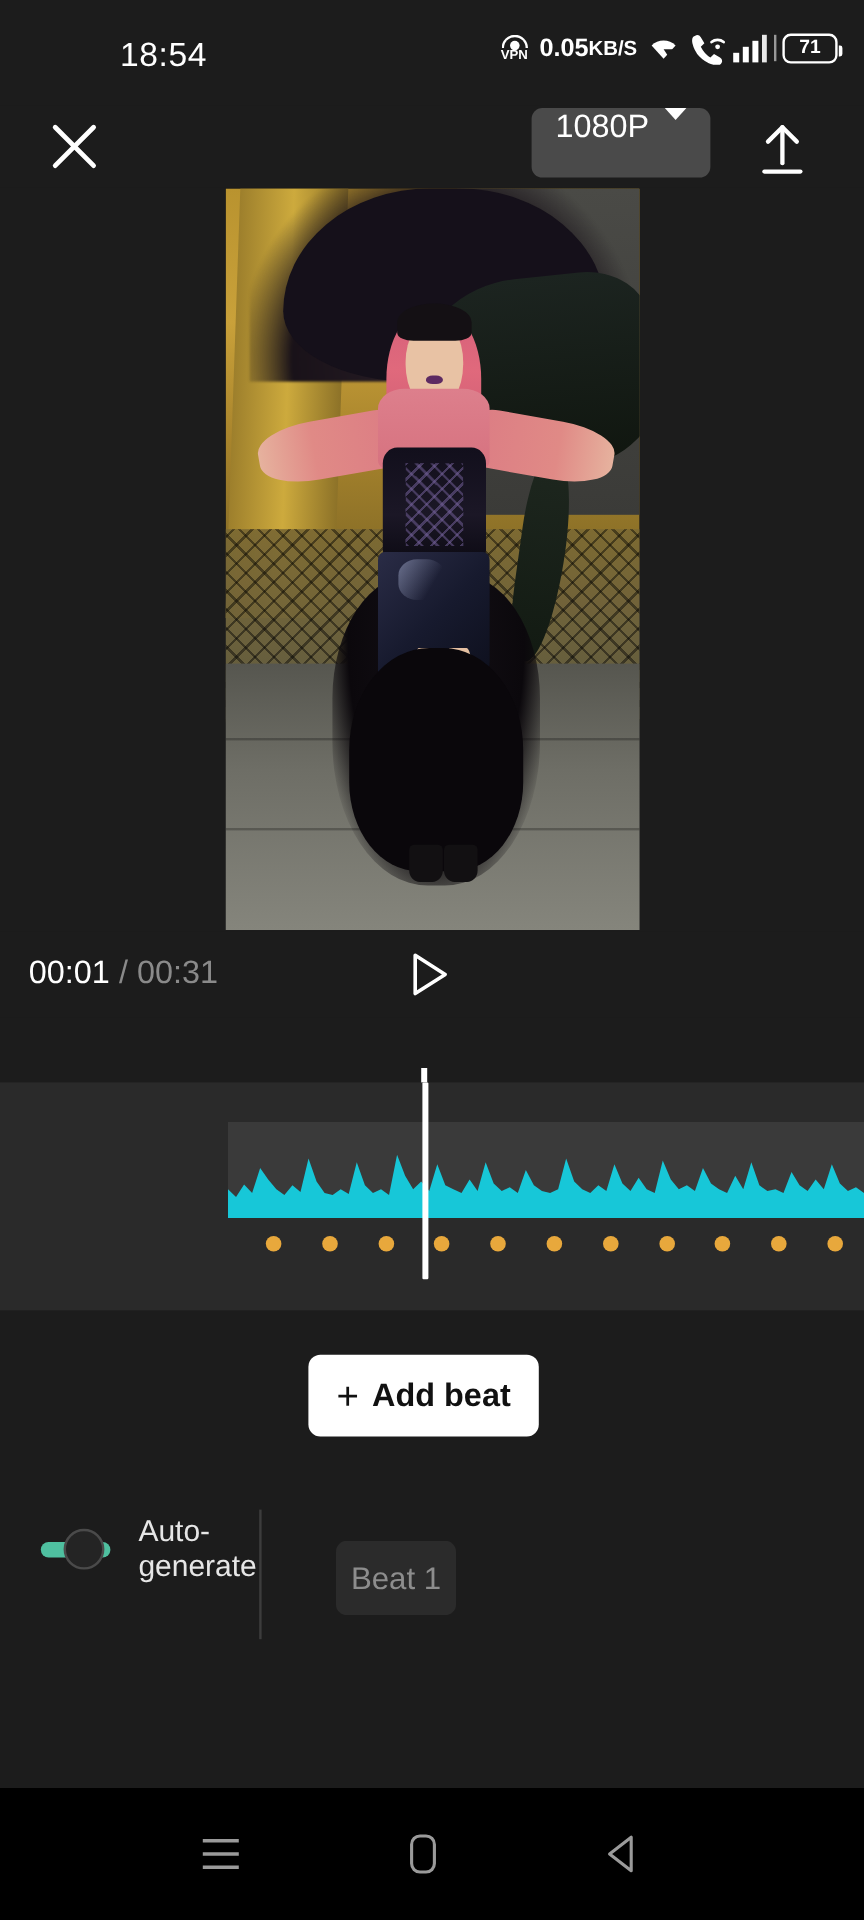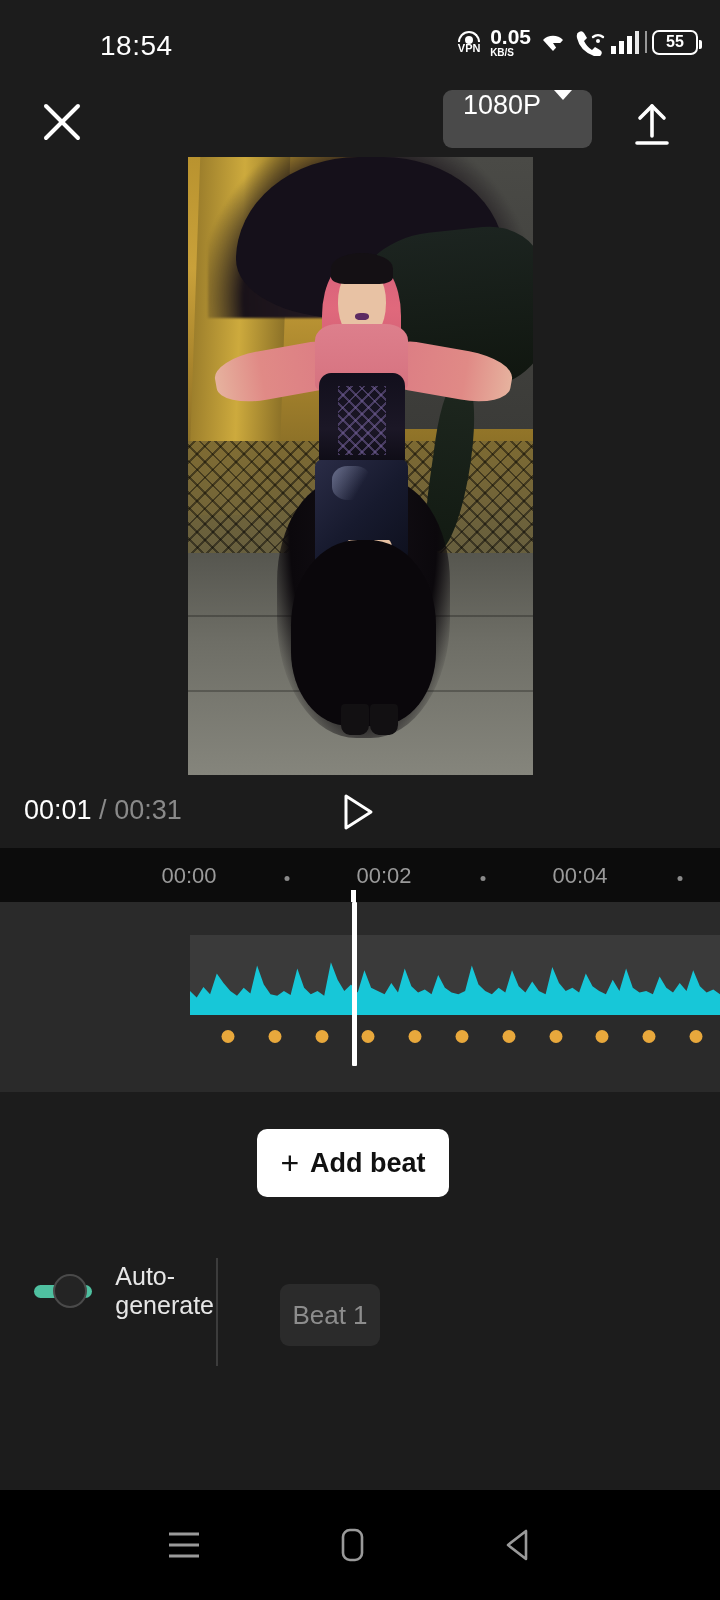--- a/index.html
+++ b/index.html
@@ -28,23 +28,23 @@
   .status-right {
     position:absolute; right:22px; top:26px;
     display:flex; align-items:center; gap:5px;
   }
   .vpn-ico { display:flex; flex-direction:column; align-items:center; width:32px;}
   .vpn-ico .arc { width:22px; height:11px; border:2.5px solid #fff; border-bottom:none;
                   border-radius:11px 11px 0 0; position:relative;}
   .vpn-ico .arc:after{content:"";position:absolute;width:8px;height:8px;background:#fff;
                   border-radius:50%;left:5px;top:3px;}
   .vpn-ico .lbl { color:#fff; font-size:11px; font-weight:bold; line-height:11px; margin-top:1px;}
-  .net-spd { display:flex; flex-direction:column; line-height:1;}
+  .net-spd { display:flex; flex-direction:row; align-items:center; line-height:1;}
   .net-spd .v { color:#fff; font-size:21px; font-weight:bold; }
-  .net-spd .u { color:#fff; font-size:10px; font-weight:bold; margin-top:1px;}
+  .net-spd .u { color:#fff; font-size:17px; font-weight:bold; margin-top:1px;}
   .ico-wifi svg, .ico-call svg, .ico-sig svg { display:block; }
   .batt {
     width:46px;height:25px;border:2.5px solid #fff;border-radius:7px;position:relative;
     display:flex;align-items:center;justify-content:center;
   }
   .batt:after{content:"";position:absolute;right:-6px;top:8px;width:3.5px;height:9px;
               background:#fff;border-radius:0 2px 2px 0;}
   .batt span{color:#fff;font-size:16px;font-weight:bold;}
   .divider-v { width:2px;height:22px;background:#fff;opacity:.55; }
 
@@ -360,21 +360,21 @@
           <rect x="1" y="17" width="5" height="8" fill="#fff"></rect>
           <rect x="9" y="12" width="5" height="13" fill="#fff"></rect>
           <rect x="17" y="7" width="5" height="18" fill="#fff"></rect>
           <rect x="25" y="2" width="4" height="23" fill="#fff" opacity="0.9"></rect>
         </svg>
       </span>
 
       <div class="divider-v"></div>
 
       <div class="batt">
-        <span>55</span>
+        <span>71</span>
       </div>
     </div>
   </div>
 
   <div class="topbar">
 
     <div class="close-btn">
       <svg width="52" height="52" viewBox="0 0 52 52">
         <line x1="10" y1="10" x2="42" y2="42" stroke="#fff" stroke-width="4" stroke-linecap="round"></line>
         <line x1="42" y1="10" x2="10" y2="42" stroke="#fff" stroke-width="4" stroke-linecap="round"></line>
@@ -430,28 +430,20 @@
       <span class="tot">/</span>
       <span class="tot">00:31</span>
     </div>
     <div class="play-btn">
       <svg width="44" height="44" viewBox="0 0 44 44">
         <polygon points="12,6 37,22 12,38" fill="none" stroke="#fff" stroke-width="3" stroke-linejoin="round"></polygon>
       </svg>
     </div>
   </div>
 
-  <div class="ruler">
-    <div class="lab" style="left:189px">00:00</div>
-    <div class="lab" style="left:384px">00:02</div>
-    <div class="lab" style="left:580px">00:04</div>
-    <div class="tick" style="left:287px"></div>
-    <div class="tick" style="left:483px"></div>
-    <div class="tick" style="left:680px"></div>
-  </div>
   <div class="playhead-top"></div>
 
   <div class="trackarea">
     <div class="wavetrack">
       <svg class="wave-svg" id="wave-svg" viewBox="0 0 530 80" preserveAspectRatio="none">
           <path d="M0,80 L0.0,56.0 L6.7,62.4 L13.4,52.0 L20.1,59.2 L26.8,38.4 L33.5,48.0 L40.3,56.0 L47.0,60.8 L53.7,52.8 L60.4,58.4 L67.1,30.4 L73.8,49.6 L80.5,59.2 L87.2,60.8 L93.9,56.0 L100.6,60.0 L107.3,33.6 L114.1,52.8 L120.8,59.2 L127.5,56.0 L134.2,60.8 L140.9,27.2 L147.6,44.8 L154.3,56.0 L161.0,49.6 L167.7,57.6 L174.4,35.2 L181.1,52.8 L187.8,56.0 L194.6,59.2 L201.3,48.0 L208.0,57.6 L214.7,33.6 L221.4,51.2 L228.1,57.6 L234.8,54.4 L241.5,59.2 L248.2,40.0 L254.9,52.8 L261.6,57.6 L268.4,59.2 L275.1,56.0 L281.8,30.4 L288.5,49.6 L295.2,56.0 L301.9,59.2 L308.6,52.8 L315.3,57.6 L322.0,35.2 L328.7,51.2 L335.4,57.6 L342.2,46.4 L348.9,56.0 L355.6,59.2 L362.3,32.0 L369.0,48.0 L375.7,56.0 L382.4,52.8 L389.1,57.6 L395.8,38.4 L402.5,51.2 L409.2,56.0 L415.9,59.2 L422.7,44.8 L429.4,56.0 L436.1,33.6 L442.8,52.8 L449.5,57.6 L456.2,56.0 L462.9,59.2 L469.6,41.6 L476.3,52.8 L483.0,57.6 L489.7,48.0 L496.5,56.0 L503.2,35.2 L509.9,51.2 L516.6,57.6 L523.3,54.4 L530.0,59.2 L530,80 Z" fill="#17c7d8"></path>
           <rect x="0" y="75" width="530" height="5" fill="#17c7d8"></rect>
         </svg>
     </div>
     <div class="dotrow" id="dotrow">

